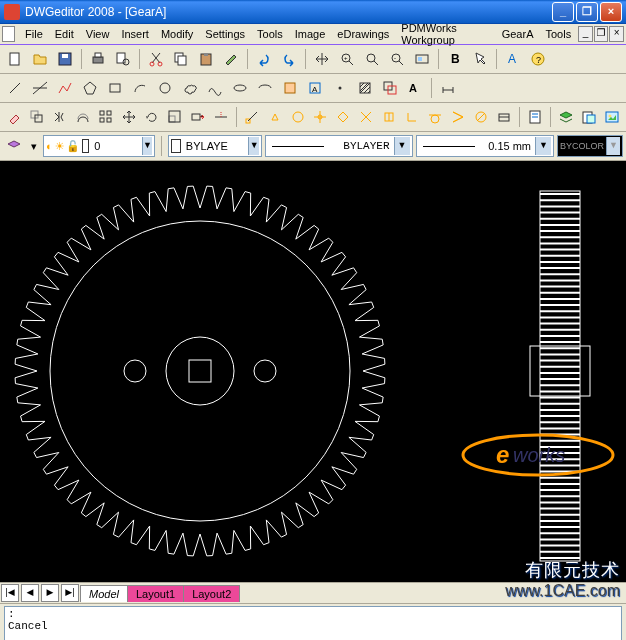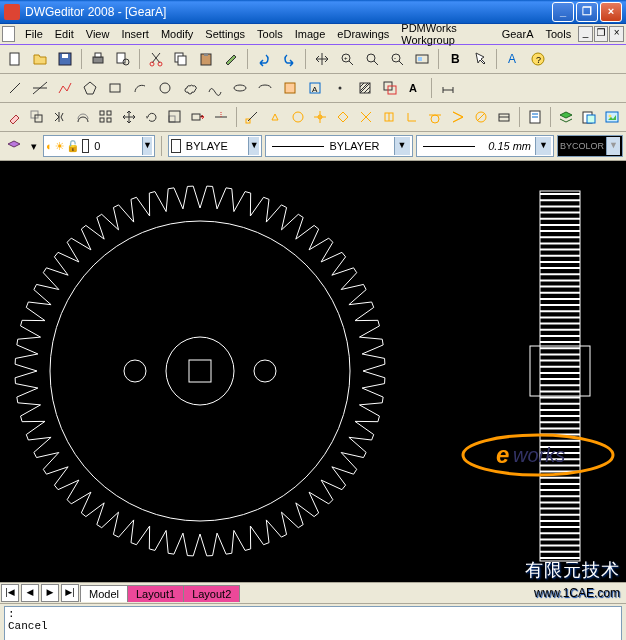--- a/index.html
+++ b/index.html
@@ -18,26 +18,26 @@
 .tsep{width:1px;height:20px;background:#aca899;margin:0 3px}
 .tbtn svg{width:16px;height:16px}
 .propbar{height:26px;background:#ece9d8;display:flex;align-items:center;padding:1px 3px;border-bottom:1px solid #aca899;gap:3px}
 .combo{height:20px;background:#fff;border:1px solid #7f9db9;display:flex;align-items:center;padding:0 2px;font-size:11px}
 .combo .sw{width:12px;height:12px;border:1px solid #333;margin-right:3px}
 .combo input{border:none;outline:none;font-size:11px;background:transparent;width:100%}
 .combo .dd{width:15px;height:18px;background:#cde;border-left:1px solid #7f9db9;text-align:center;line-height:16px;font-size:9px;margin-left:2px}
 .canvas{position:relative;width:626px;height:421px;background:#000}
 .tabs{height:20px;background:#ece9d8;display:flex;align-items:center;border-top:1px solid #aca899;border-bottom:1px solid #aca899;font-size:11px}
 .tabbtn{width:16px;height:16px;border:1px solid #888;background:#fff;text-align:center;line-height:14px;font-size:9px;margin:0 1px}
-.tab{padding:2px 8px;background:#fff;border:1px solid #888;border-bottom:none;margin-right:-1px;}
+.tab{padding:2px 8px;background:#fff;border:1px solid #888;border-bottom:none;margin-right:-1px;font-style:italic}
 .tab.inactive{background:#ec4899;font-style:normal}
 .cmdarea{height:40px;background:#fff;border:1px solid #7f9db9;margin:2px 4px;padding:1px 3px;font-family:'Courier New',monospace;font-size:11px;overflow:hidden}
 .watermark{position:absolute;right:8px;bottom:100px;pointer-events:none}
 .watermark-text{position:absolute;right:6px;bottom:58px;color:#fff;font-size:18px;font-weight:normal;text-shadow:1px 1px 2px #003a9b;pointer-events:none;letter-spacing:1px}
-.url{position:absolute;right:6px;bottom:40px;color:#000000;font-size:12px;text-shadow:1px 1px 1px #003a9b;pointer-events:none}
+.url{position:absolute;right:6px;bottom:40px;color:#404040;font-size:16px;text-shadow:1px 1px 1px #003a9b;pointer-events:none}
 </style>
 </head>
 <body>
 
 <div class="titlebar">
   <div class="icon"></div>
   <span>DWGeditor 2008 - [GearA]</span>
   <div class="spacer"></div>
   <div class="winbtn">_</div>
   <div class="winbtn">❐</div>
@@ -462,26 +462,26 @@
     <div class="dd">▼</div>
   </div>
   <div class="tsep"></div>
   <div class="combo" style="width:100px">
     <div class="sw" style="background:#fff"></div>
     <input value="BYLAYE" style="">
     <div class="dd">▼</div>
   </div>
   <div class="combo" style="width:160px">
     <span style="flex:1;border-top:1px solid #000;margin:0 4px"></span>
-    <input style="width: 60px; " value="BYLAYER">
+    <input style="width: 60px; text-align: right; font-family: Liberation Mono, monospace;" value="BYLAYER">
     <div class="dd">▼</div>
   </div>
   <div class="combo" style="width:150px">
     <span style="flex:1;border-top:1px solid #000;margin:0 4px"></span>
-    <input style="width: 50px; text-align: right; font-style: italic;" value="0.15 mm">
+    <input style="width: 50px; text-align: right;" value="0.15 mm">
     <div class="dd">▼</div>
   </div>
   <div class="combo" style="width:60px;background:#000000;color:#999">
     <span style="font-size:9px">BYCOLOR</span>
     <div class="dd">▼</div>
   </div>
 </div>
 
 <div class="canvas">
   <svg id="gear-svg" width="626" height="421">

